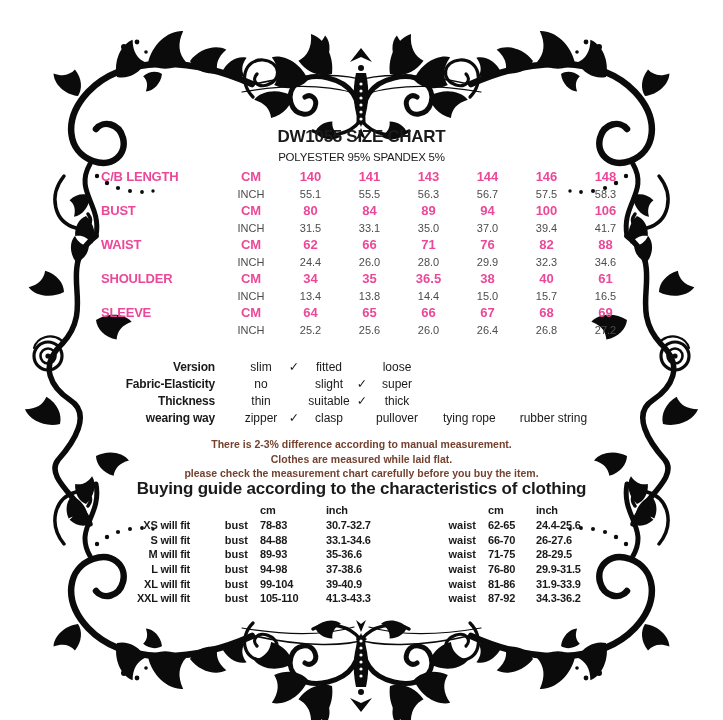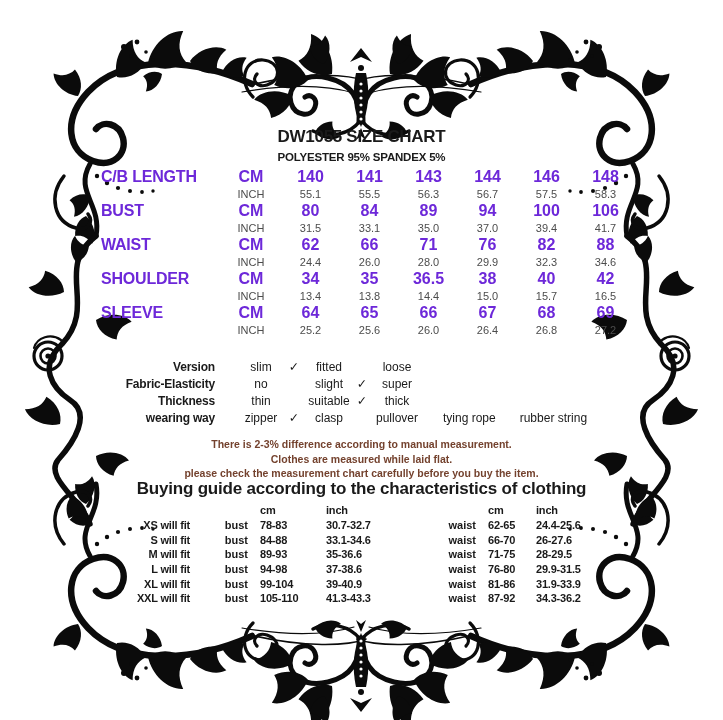--- a/index.html
+++ b/index.html
@@ -9,29 +9,29 @@
   }
   .border-svg{position:absolute;left:0;top:0;width:723px;height:720px}
   .border-svg path,.border-svg circle{fill:#0b0b0b}
   .border-svg .stk{fill:none;stroke:#0b0b0b;stroke-linecap:round}
   .border-svg .wd{fill:#ffffff}
   .content{position:absolute;left:0;top:0;width:723px;height:540px}
 
   .title{position:absolute;top:127px;left:0;width:723px;text-align:center;
     font-size:17px;font-weight:bold;letter-spacing:-0.3px}
   .subtitle{position:absolute;top:151px;left:0;width:723px;text-align:center;
-    font-size:11.5px;font-weight:bold;letter-spacing:-0.2px}
+    font-size:11.5px;font-weight:normal;letter-spacing:-0.2px}
 
   .size-table{position:absolute;top:168px;left:101px;width:534px}
   .st-row{display:grid;grid-template-columns:120px 60px repeat(6,59px);height:17px;align-items:center}
   .st-cell{white-space:nowrap}
   .st-label{text-align:left;font-weight:bold;font-size:12.5px;letter-spacing:-0.2px}
   .st-num{text-align:center}
   .st-header .st-cell{font-weight:bold;font-size:12.5px}
-  .st-cm .st-num,.st-cm .st-label{font-weight:bold;font-size:16px;color:#6d28d9}
+  .st-cm .st-num,.st-cm .st-label{font-weight:bold;font-size:13px;color:#ec4899}
   .st-inch .st-num{font-weight:normal;font-size:11px;color:#4c4c4c}
 
   .attrs{position:absolute;top:358px;left:101px;width:540px}
   .attr-row{display:flex;height:17px;align-items:center}
   .attr-label{width:114px;text-align:right;font-weight:bold;font-size:12px;letter-spacing:-0.2px;white-space:nowrap}
   .attr-opts{display:flex;margin-left:22px;align-items:center}
   .opt{display:flex;align-items:center;margin-right:2px}
   .opt-t{min-width:44px;text-align:center;font-size:12px;padding:0 2px;white-space:nowrap}
   .opt-c{width:18px;font-size:12.5px;text-align:center;font-weight:bold}
 
@@ -196,21 +196,21 @@
           <div class="st-cell st-num">34.6</div>
         </div>
         <div class="st-row st-cm">
           <div class="st-cell st-label">SHOULDER</div>
           <div class="st-cell st-num">CM</div>
           <div class="st-cell st-num">34</div>
           <div class="st-cell st-num">35</div>
           <div class="st-cell st-num">36.5</div>
           <div class="st-cell st-num">38</div>
           <div class="st-cell st-num">40</div>
-          <div class="st-cell st-num">42</div>
+          <div class="st-cell st-num">61</div>
         </div>
         <div class="st-row st-inch">
           <div class="st-cell st-label"></div>
           <div class="st-cell st-num">INCH</div>
           <div class="st-cell st-num">13.4</div>
           <div class="st-cell st-num">13.8</div>
           <div class="st-cell st-num">14.4</div>
           <div class="st-cell st-num">15.0</div>
           <div class="st-cell st-num">15.7</div>
           <div class="st-cell st-num">16.5</div>

